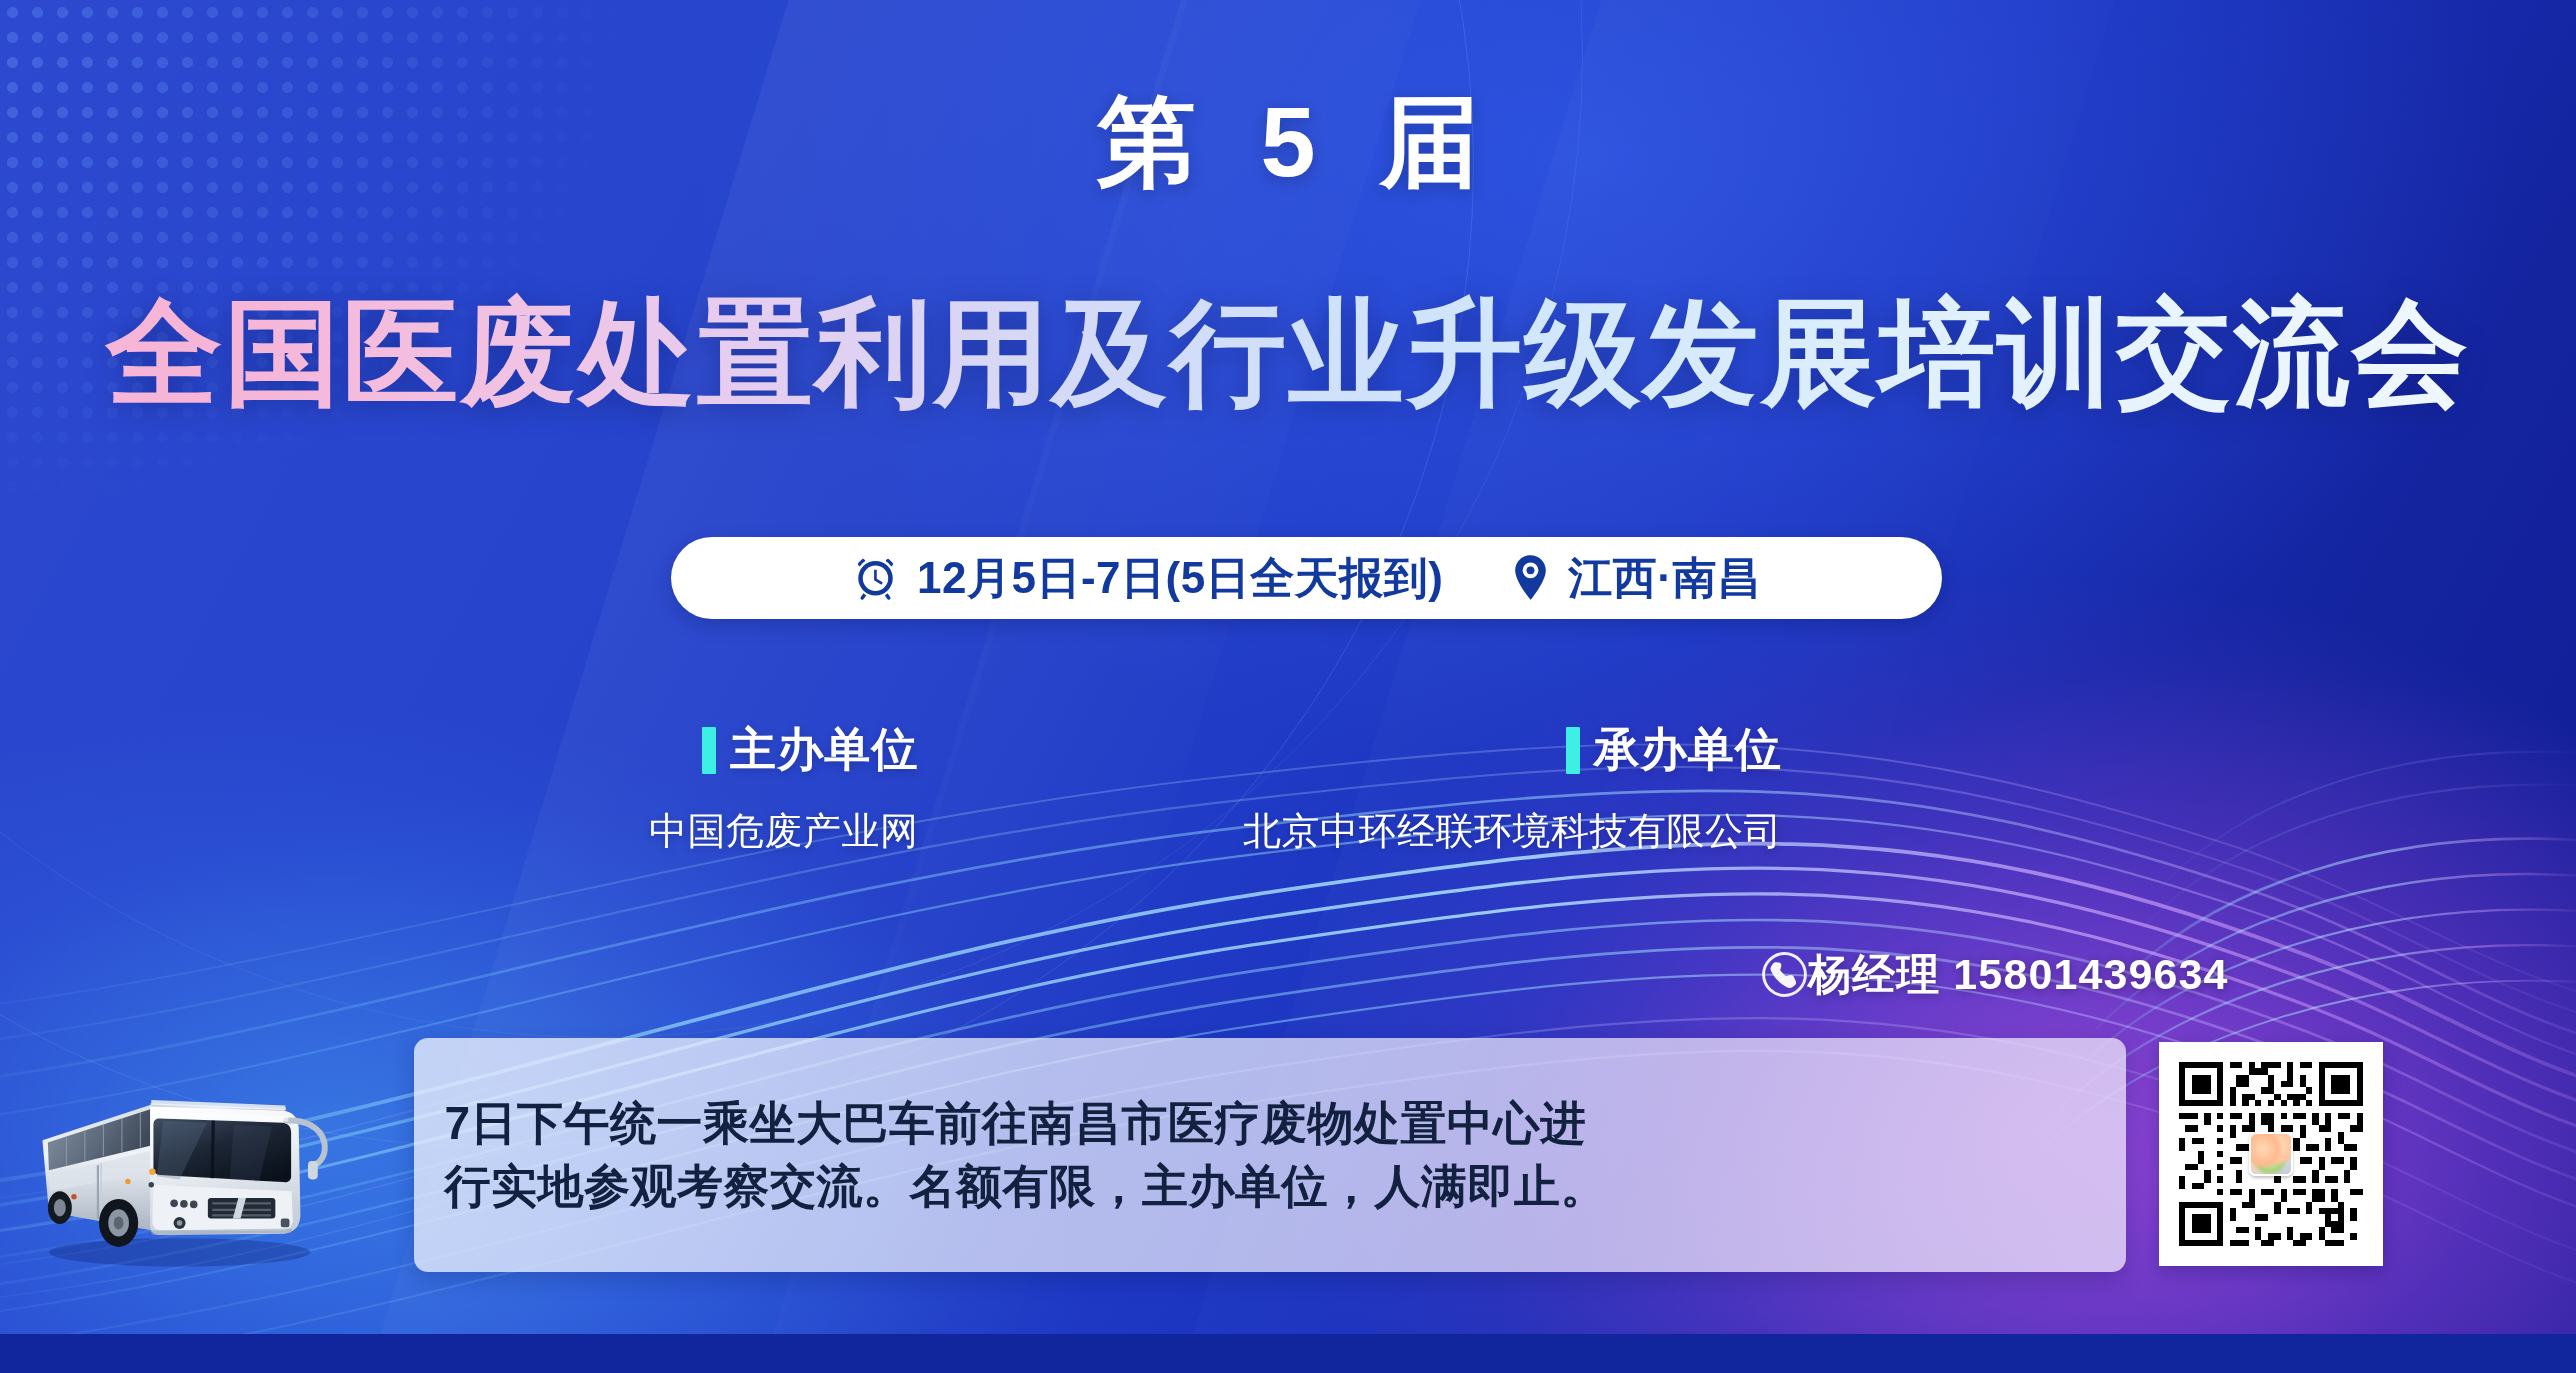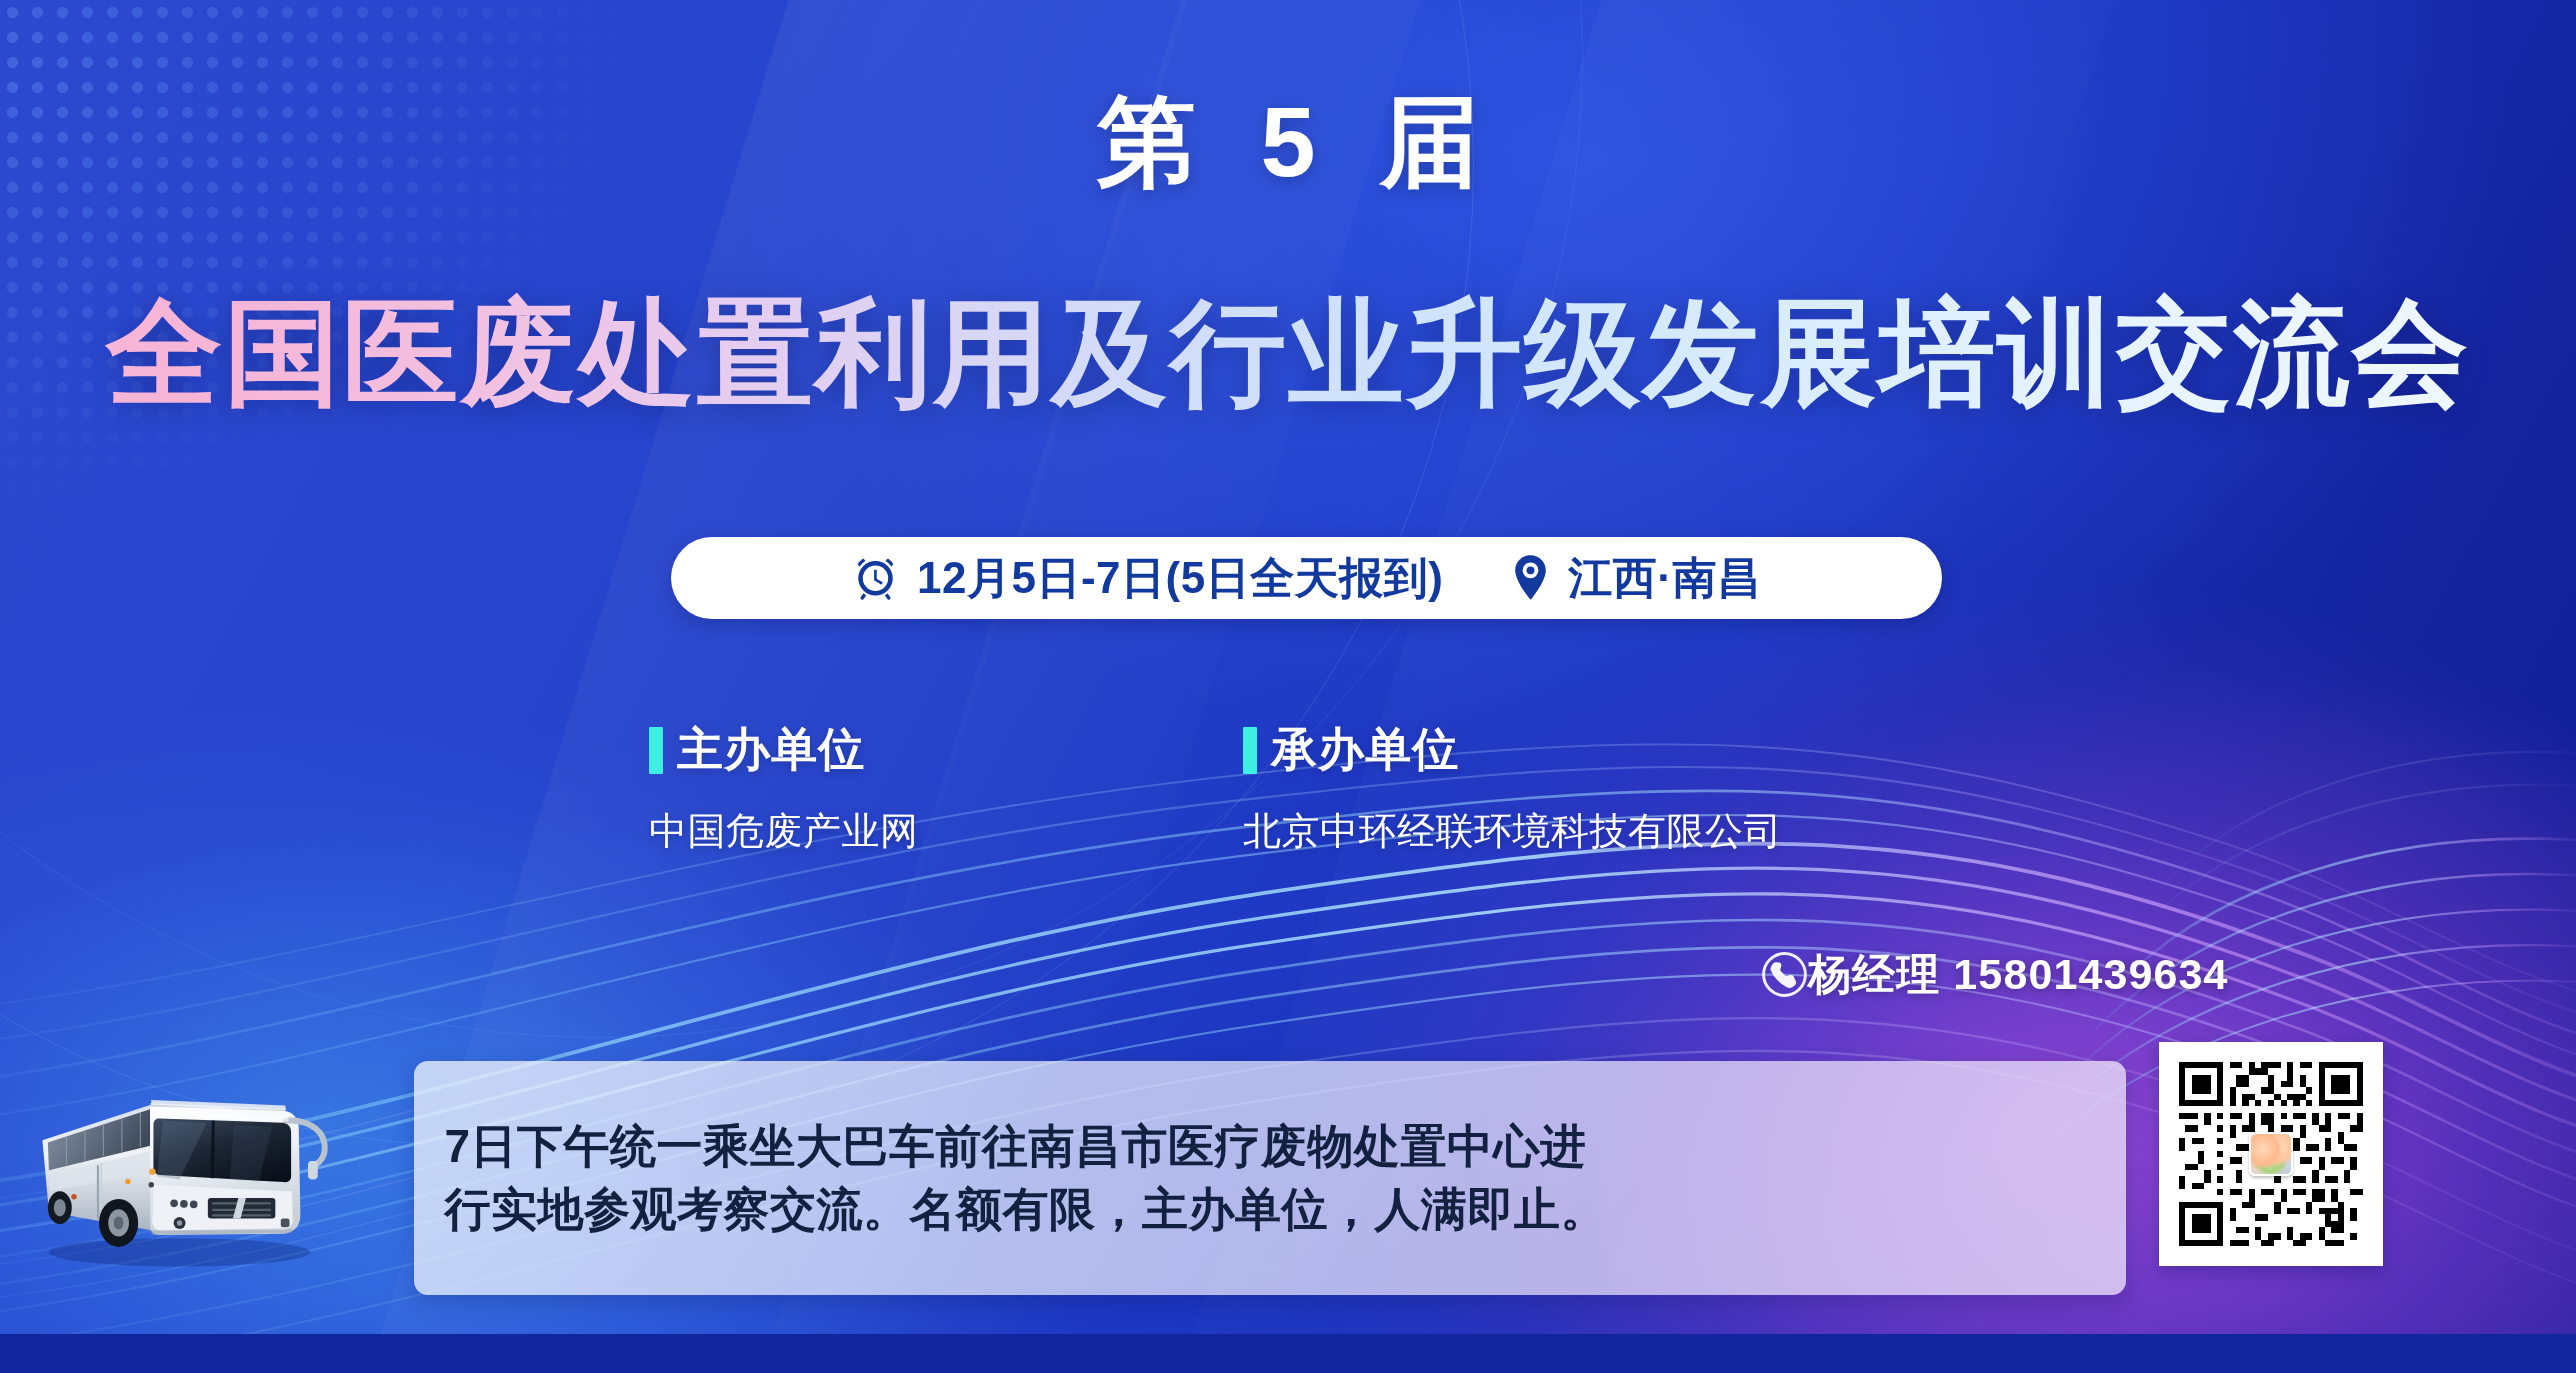--- a/index.html
+++ b/index.html
@@ -103,38 +103,38 @@
     color:#123a9e;font-size:44px;font-weight:700;letter-spacing:0.5px;white-space:nowrap;
   }
   .pill-gap{width:30.5px;}
   .icon-clock,.icon-pin{display:block;}
 
   
   .orgs{position:absolute;left:649px;top:719px;width:1309px;}
   .org{position:absolute;top:0;}
   .org-host{left:0;}
   .org-co{left:594px;}
-  .org-head{display:flex;align-items:center;gap:14px;}
+  .org-head{display:flex;align-items:center;gap:14px;justify-content:flex-end;}
   .org-bar{width:14px;height:47px;background:#3ef0e4;border-radius:1.1px;flex:none;}
   .org-title{color:#ffffff;font-size:46px;font-weight:700;letter-spacing:1.1px;white-space:nowrap;
              text-shadow:0 2.2px 8.7px rgba(0,0,0,.22);}
   .org-name{margin-top:25px;color:#ffffff;font-size:38px;font-weight:400;
             letter-spacing:0.5px;white-space:nowrap;text-shadow:0 1.6px 7.6px rgba(0,0,0,.25);}
 
   
   .contact{
     position:absolute;left:1761px;top:946px;
     display:flex;align-items:center;
   }
   .contact-text{color:#ffffff;font-size:43px;font-weight:700;letter-spacing:1.1px;white-space:nowrap;
                 text-shadow:0 2.2px 8.7px rgba(0,0,0,.30);}
 
   
   .notice{
-    position:absolute;left:414px;top:1061px;
+    position:absolute;left:414px;top:1038px;
     width:1712px;height:234px;
     border-radius:14px;
     background:linear-gradient(125deg, rgba(232,238,252,.80) 0%, rgba(226,230,250,.76) 35%, rgba(231,223,248,.74) 70%, rgba(236,226,250,.78) 100%);
     box-shadow:0 7.6px 22px rgba(10,20,80,.22);
     display:flex;align-items:center;
     padding:0 30.5px;box-sizing:border-box;
   }
   .notice-text{
     color:#12213f;font-size:46px;line-height:1.38;font-weight:700;letter-spacing:0.5px;
   }

